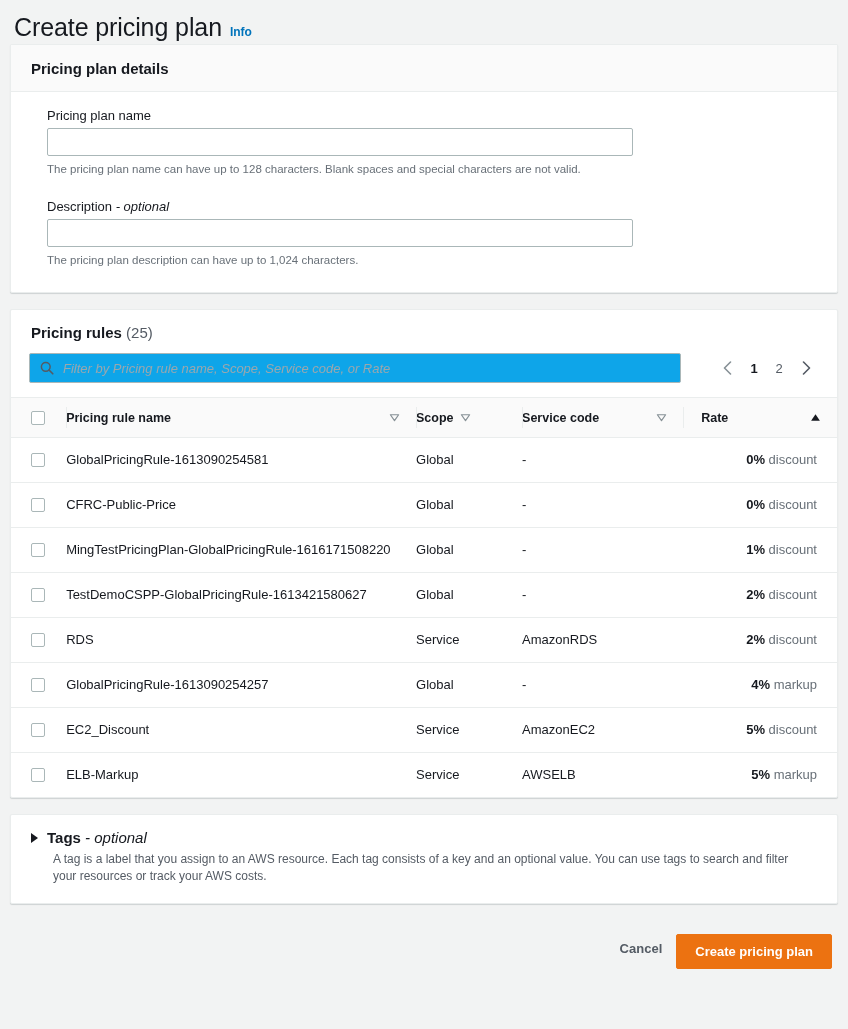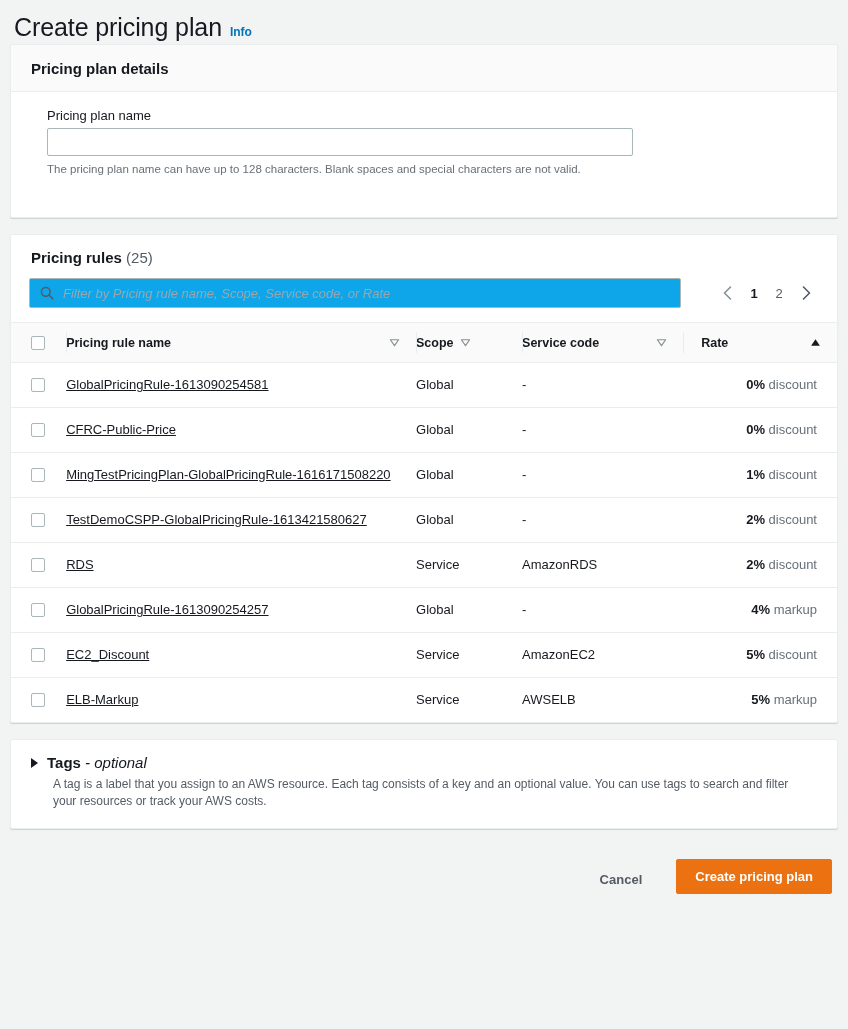--- a/index.html
+++ b/index.html
@@ -126,21 +126,21 @@
   .sort.push { margin-left: auto; margin-right: 16px; }
 
   tbody td {
     border-bottom: 1px solid #eaeded;
     font-size: 13px; color: #16191f;
     padding: 13px 0; vertical-align: middle; line-height: 18px;
   }
   tbody tr:last-child td { border-bottom: none; }
 
   .col-check { width: 52px; padding-left: 20px !important; }
-  .col-name  { width: 330px; text-decoration: underline; }
+  .col-name  { width: 330px; }
   .col-scope { width: 100px; }
   .col-svc   { width: 152px; }
   .col-rate  { width: 145px; text-align: right; padding-right: 20px !important; }
 
   .cb {
     width: 14px; height: 14px; border: 1px solid #aab7b8;
     border-radius: 2px; background: #fff; display: block; cursor: pointer;
   }
   .rate-pct { font-weight: 700; color: #16191f; }
   .rate-kind { color: #687078; }
@@ -156,22 +156,22 @@
     border-top: 5px solid transparent;
     border-bottom: 5px solid transparent;
   }
   .tags-desc {
     font-size: 12px; color: #545b64; line-height: 17px;
     margin: 5px 0 0 22px; max-width: 760px;
   }
 
   
   .footer {
-    display: flex; align-items: flex-end; justify-content: flex-end;
-    gap: 24px; padding: 14px 16px 0 0;
+    display: flex; align-items: flex-start; justify-content: flex-end;
+    gap: 4px; padding: 14px 16px 0 0;
   }
   .btn-link {
     background: none; border: none; cursor: pointer;
     font-family: "Liberation Sans", sans-serif;
     font-size: 13px; font-weight: 700; color: #545b64; padding: 7px 10px;
   }
   .btn-primary {
     background: #ec7211; border: 1px solid #ec7211; border-radius: 2px;
     color: #fff; font-family: "Liberation Sans", sans-serif;
     font-size: 13px; font-weight: 700; cursor: pointer;
@@ -195,20 +195,28 @@
     <div class="card-body">
 
       <div class="field">
         <label class="field-label">Pricing plan name</label>
         <input class="text-input" type="text" placeholder="" style="">
         <p class="hint">The pricing plan name can have up to 128 characters. Blank spaces and special characters are not valid.</p>
       </div>
 
       <div class="field-gap"></div>
 
+      <div class="field">
+        <label class="field-label">
+          <span>Description</span>
+          <span class="optional">- optional</span>
+        </label>
+        <input class="text-input" type="text" placeholder="" style="">
+        <p class="hint">The pricing plan description can have up to 1,024 characters.</p>
+      </div>
 
     </div>
   </div>
 
   <div class="card">
 
     <div class="rules-head">
       <h2 class="rules-title">
         <span>Pricing rules</span>
         <span class="count">(25)</span>

